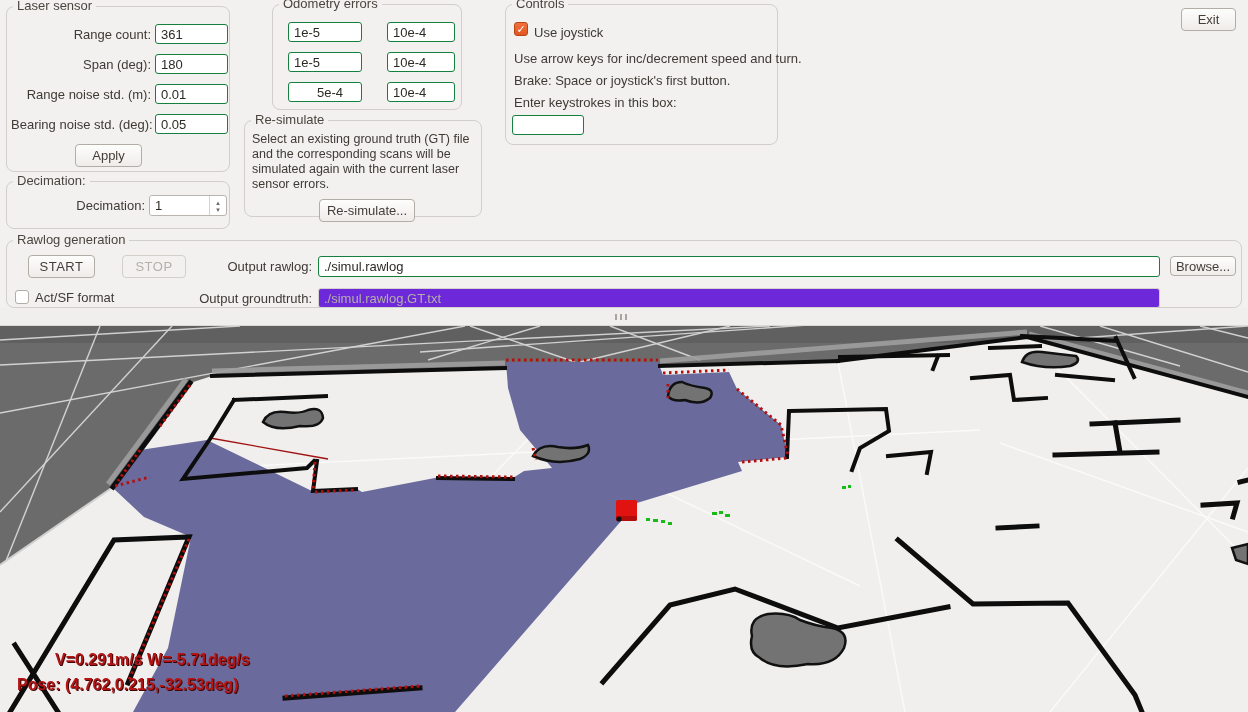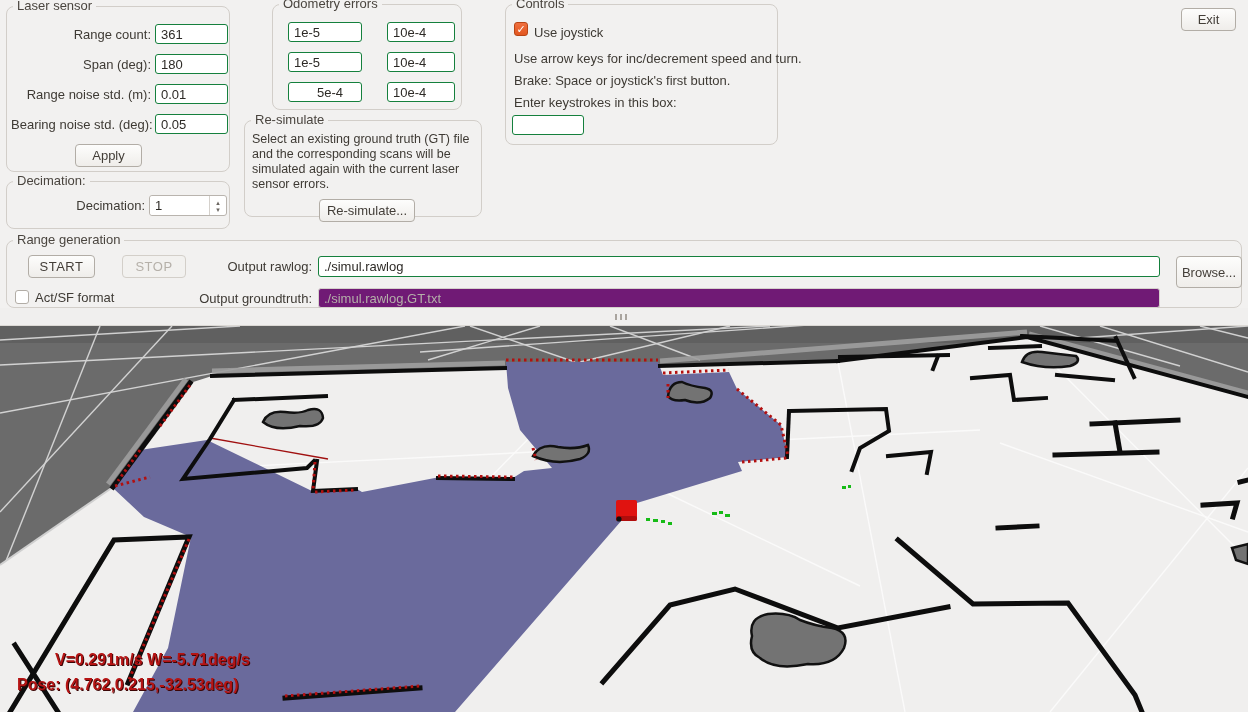--- a/index.html
+++ b/index.html
@@ -4,21 +4,21 @@
 <style>
   * { margin:0; padding:0; box-sizing:border-box; }
   html,body { width:1248px; height:712px; }
   body { font-family:"Liberation Sans","DejaVu Sans",sans-serif; font-size:13px; color:#3e3a34; background:#f2f1f0; position:relative; overflow:hidden; }
   .panel { position:absolute; left:0; top:0; width:1248px; height:308px; background:#f2f1f0; }
   .group { position:absolute; border:1px solid #d2cec9; border-radius:8px; }
   .group-label { position:absolute; top:-9px; left:6px; background:#f2f1f0; padding:0 4px; color:#4a453f; white-space:nowrap; }
   .lbl { position:absolute; color:#3e3a34; white-space:nowrap; }
   .lbl.r { text-align:right; }
   input[type=text] { position:absolute; border:1px solid #15803d; border-radius:3px; background:#ffffff; color:#2d2a26; font:13px "Liberation Sans",sans-serif; padding:0 5px; outline:none; }
-  input[disabled] { background:#701a75; color:#b4afa9; border-color:#d5d1cc; }
+  input[disabled] { background:#6d28d9; color:#b4afa9; border-color:#d5d1cc; }
   .btn { position:absolute; border:1px solid #b2ada6; border-radius:4px; background:linear-gradient(#fdfdfc,#efedea); color:#433e38; font:13px "Liberation Sans",sans-serif; text-align:center; cursor:default; display:flex; align-items:center; justify-content:center; }
   .btn.disabled { color:#b5b0a9; background:#f2f1ef; border-color:#d3cfc9; }
   .checkbox { position:absolute; width:14px; height:14px; border-radius:3px; border:1px solid #b2ada6; background:#fff; }
   .checkbox.checked { background:linear-gradient(#f0703f,#e2561f); border-color:#b84515; color:#fff; font-size:11px; line-height:13px; text-align:center; font-weight:bold; }
   .spinwrap { position:absolute; border:1px solid #b9b4ae; border-radius:3px; background:#fff; display:flex; }
   .spinwrap input { position:static; border:none; flex:1; width:50px; }
   .spinbtns { width:17px; border-left:1px solid #d5d1cc; display:flex; flex-direction:column; align-items:center; justify-content:center; color:#6b6661; font-size:7px; line-height:7px; }
   .sash { position:absolute; left:0; top:308px; width:1248px; height:18px; background:#f0efee; border-bottom:1px solid #dcd9d5; }
   .grip { position:absolute; left:615px; top:6px; width:18px; height:6px; display:flex; gap:3px; }
   .grip i { width:2px; height:6px; background:#a9a49e; display:block; }
@@ -77,26 +77,26 @@
     <span class="lbl" style="left:28px;top:20px;">Use joystick</span>
     <span class="lbl" style="left:8px;top:46px;">Use arrow keys for inc/decrement speed and turn.</span>
     <span class="lbl" style="left:8px;top:68px;">Brake: Space or joystick's first button.</span>
     <span class="lbl" style="left:8px;top:90px;">Enter keystrokes in this box:</span>
     <input type="text" style="left: 6px; top: 110px; width: 72px; height: 20px;" value="">
   </div>
 
   <div class="btn" style="left:1181px;top:8px;width:55px;height:23px;">Exit</div>
 
   <div class="group" style="left:6px;top:240px;width:1236px;height:68px;">
-    <span class="group-label">Range generation</span>
+    <span class="group-label">Rawlog generation</span>
     <div class="btn" style="left:21px;top:14px;width:67px;height:23px;letter-spacing:0.5px;">START</div>
     <div class="btn disabled" style="left:115px;top:14px;width:64px;height:23px;letter-spacing:0.5px;">STOP</div>
     <span class="lbl r" style="left:105px;top:18px;width:200px;">Output rawlog:</span>
     <input type="text" style="left: 311px; top: 15px; width: 842px; height: 21px;" value="./simul.rawlog">
-    <div class="btn" style="left:1163px;top:15px;width:66px;height:32px;margin-left:6px;">Browse...</div>
+    <div class="btn" style="left:1163px;top:15px;width:66px;height:20px;">Browse...</div>
     <div class="checkbox" style="left:8px;top:49px;"></div>
     <span class="lbl" style="left:28px;top:49px;">Act/SF format</span>
     <span class="lbl r" style="left:105px;top:50px;width:200px;">Output groundtruth:</span>
     <input type="text" disabled="" style="left: 311px; top: 47px; width: 842px; height: 20px;" value="./simul.rawlog.GT.txt">
   </div>
 </div>
 
 <div class="sash">
   <div class="grip">
       <i></i>

